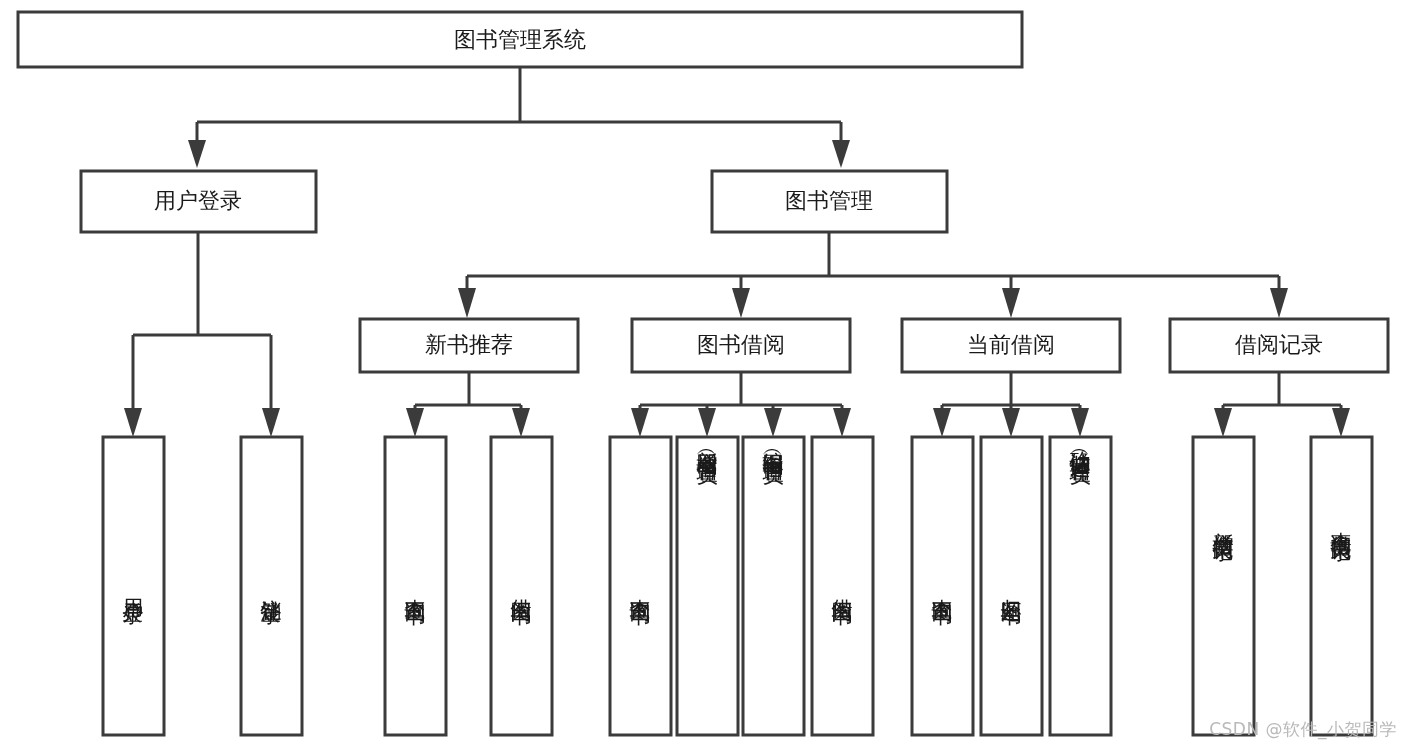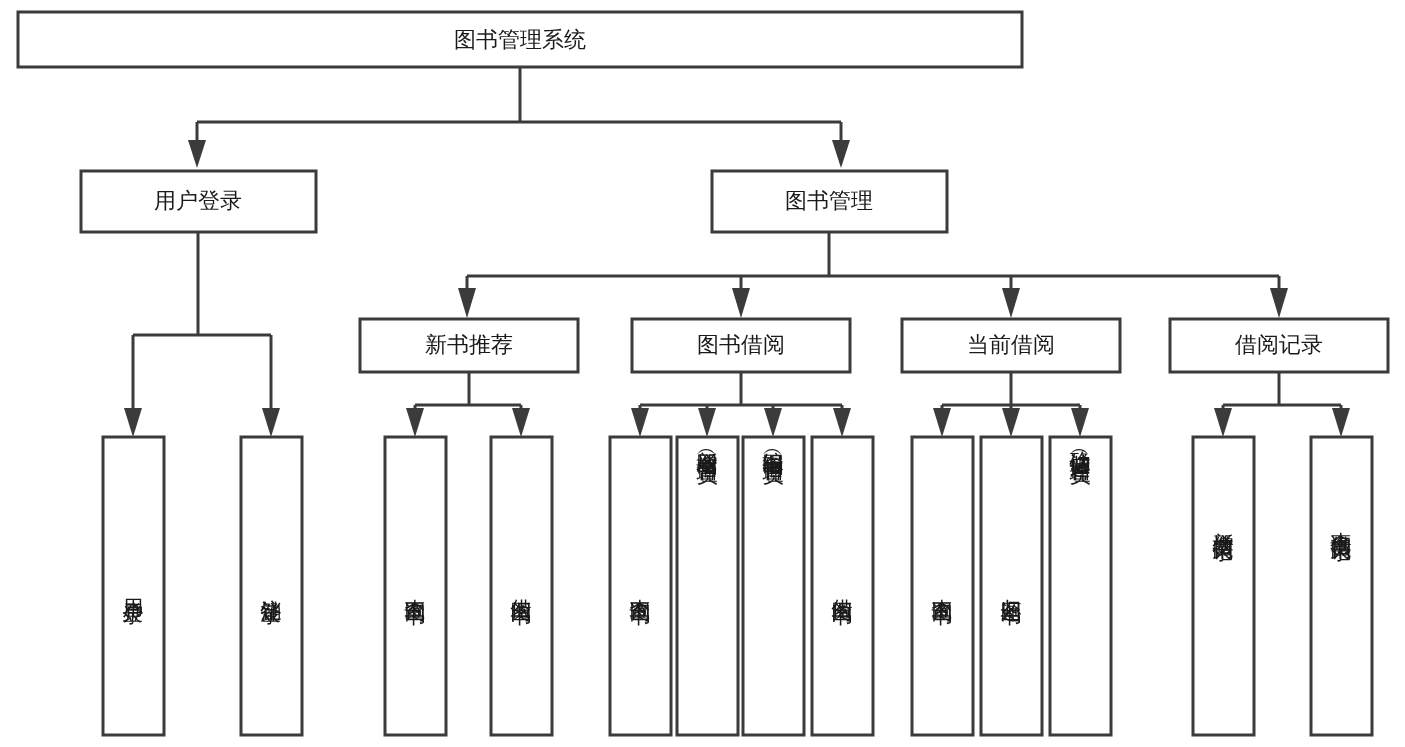--- a/index.html
+++ b/index.html
@@ -243,14 +243,15 @@
       <text class="leaf-label" x="1223" y="521">新增借阅记录</text>
     </g>
 
     <g>
       <rect class="node-box" x="1311" y="437" width="61" height="298"></rect>
       <text class="leaf-label" x="1341" y="521">查询借阅记录</text>
     </g>
 
   </svg>
 
+  <div class="watermark">CSDN @软件_小贺同学</div>
 
 </div>
 
 </body></html>

